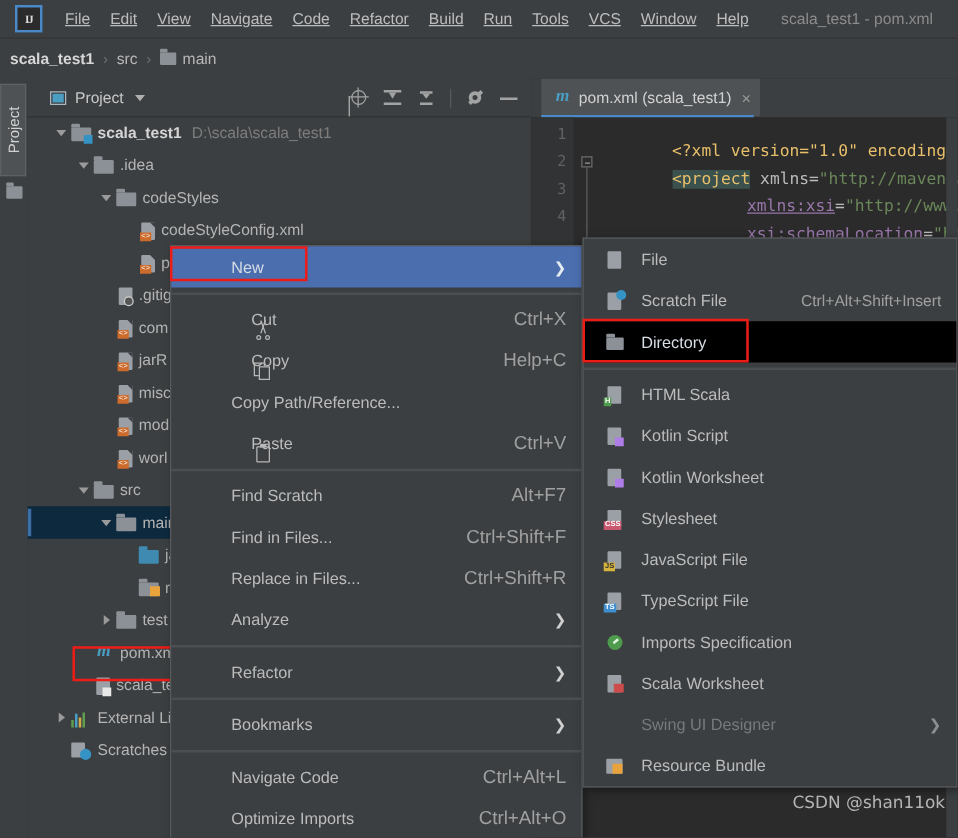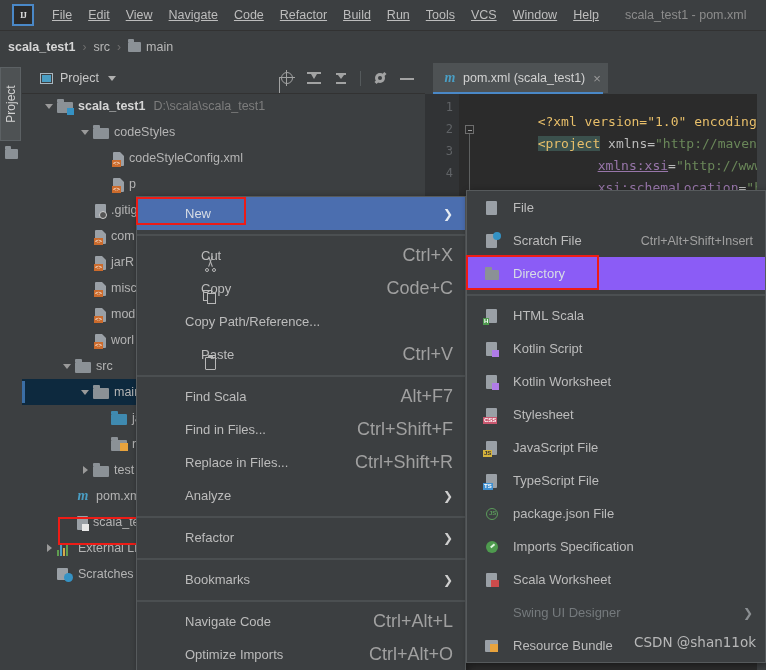--- a/index.html
+++ b/index.html
@@ -209,21 +209,21 @@
   
   .ctxmenu{
     position:absolute;left:136px;top:196px;width:330px;
     background:#3c3f41;border:1px solid #565a5c;box-sizing:border-box;
     box-shadow:2px 2px 7px rgba(0,0,0,.45);
   }
   .mi{height:33px;display:flex;align-items:center;position:relative;padding-left:48px;padding-right:12px;}
   .mi.sel{background:#4b6eaf;}
   .mi-label{color:#bcbcbc;font-size:13px;white-space:nowrap;}
   .mi.sel .mi-label{color:#d7dde5;}
-  .mi-accel{margin-left:auto;color:#a0a0a0;font-size:18px;white-space:nowrap;}
+  .mi-accel{margin-left:auto;color:#a0a0a0;font-size:15px;white-space:nowrap;}
   .mi-sub{margin-left:auto;color:#cfcfcf;font-size:12px;}
   .mi.sel .mi-sub{color:#e6ecf3;}
   .mi-ico{position:absolute;left:18px;top:50%;transform:translateY(-50%);width:16px;height:16px;}
   .sep-thick{height:9px;position:relative;}
   .sep-thick:after{content:"";position:absolute;left:0;right:0;top:4px;height:2px;background:#4b4f51;}
 
   
   .ico-cut{position:relative;}
   .ico-cut:before,.ico-cut:after{content:"";position:absolute;left:7px;top:0;width:1.4px;height:11px;background:#b8b8b8;}
   .ico-cut:before{transform:rotate(20deg);}
@@ -238,21 +238,21 @@
   .ico-paste:before{content:"";position:absolute;left:2px;top:2px;width:11px;height:13px;border:1.3px solid #b8b8b8;box-sizing:border-box;border-radius:1px;}
   .ico-paste:after{content:"";position:absolute;left:5px;top:0;width:5px;height:3px;background:#b8b8b8;border-radius:1px;}
 
   
   .submenu{
     position:absolute;left:466px;top:190px;width:300px;
     background:#3c3f41;border:1px solid #565a5c;box-sizing:border-box;
     box-shadow:2px 2px 7px rgba(0,0,0,.45);
   }
   .smi{height:33px;display:flex;align-items:center;position:relative;padding-left:46px;padding-right:12px;}
-  .smi.sel{background:#8b5cf6;align-items:center;}
+  .smi.sel{background:#000000;align-items:center;}
   .smi-label{color:#bcbcbc;font-size:13px;white-space:nowrap;}
   .smi.sel .smi-label{color:#d7dde5;}
   .smi.disabled .smi-label{color:#757a7d;}
   .smi-accel{margin-left:auto;color:#a0a0a0;font-size:12.5px;white-space:nowrap;}
   .smi-sub{margin-left:auto;color:#8b8f92;font-size:12px;}
   .smi-ico{position:absolute;left:17px;top:50%;transform:translateY(-50%);width:16px;height:16px;}
 
   .fi{position:absolute;left:2px;top:1px;width:11px;height:14px;background:#9aa0a6;border-radius:1px;}
   .fi-badge{position:absolute;left:-1px;bottom:-1px;font-size:6px;line-height:7px;color:#fff;padding:0 1px;
     font-family:"Liberation Sans",sans-serif;font-weight:bold;}
@@ -344,20 +344,25 @@
 
     <div class="tree">
 
       <div class="trow" style="padding-left:22px;">
         <span class="arrow down"></span>
         <span class="ico ico-module"></span>
         <span class="tlabel bold">scala_test1</span>
         <span class="tpath">D:\scala\scala_test1</span>
       </div>
 
+      <div class="trow" style="padding-left:40px;">
+        <span class="arrow down"></span>
+        <span class="ico ico-folder"></span>
+        <span class="tlabel">.idea</span>
+      </div>
 
       <div class="trow" style="padding-left:58px;">
         <span class="arrow down"></span>
         <span class="ico ico-folder"></span>
         <span class="tlabel">codeStyles</span>
       </div>
 
       <div class="trow" style="padding-left:89px;">
         <span class="ico ico-xml"></span>
         <span class="tlabel">codeStyleConfig.xml</span>
@@ -506,33 +511,33 @@
       <span class="mi-ico ico-cut">
           <i></i>
           <i class="b"></i>
         </span>
       <span class="mi-label">Cut</span>
       <span class="mi-accel">Ctrl+X</span>
     </div>
     <div class="mi">
       <span class="mi-ico ico-copy"></span>
       <span class="mi-label">Copy</span>
-      <span class="mi-accel">Code+C</span>
+      <span class="mi-accel">Help+C</span>
     </div>
     <div class="mi">
       <span class="mi-label">Copy Path/Reference...</span>
     </div>
     <div class="mi">
       <span class="mi-ico ico-paste"></span>
       <span class="mi-label">Paste</span>
       <span class="mi-accel">Ctrl+V</span>
     </div>
     <div class="sep-thick"></div>
     <div class="mi">
-      <span class="mi-label">Find Scala</span>
+      <span class="mi-label">Find Scratch</span>
       <span class="mi-accel">Alt+F7</span>
     </div>
     <div class="mi">
       <span class="mi-label">Find in Files...</span>
       <span class="mi-accel">Ctrl+Shift+F</span>
     </div>
     <div class="mi">
       <span class="mi-label">Replace in Files...</span>
       <span class="mi-accel">Ctrl+Shift+R</span>
     </div>
@@ -625,26 +630,20 @@
     <div class="smi">
       <span class="smi-ico">
           <span class="fi"></span>
           <span class="fi-corner"></span>
           <span class="fi-badge" style="background:#3f8fd0;">TS</span>
         </span>
       <span class="smi-label">TypeScript File</span>
     </div>
     <div class="smi">
       <span class="smi-ico">
-          <span class="sm-node"></span>
-        </span>
-      <span class="smi-label">package.json File</span>
-    </div>
-    <div class="smi">
-      <span class="smi-ico">
           <span class="sm-openapi"></span>
         </span>
       <span class="smi-label">Imports Specification</span>
     </div>
     <div class="smi">
       <span class="smi-ico">
           <span class="sm-scala"></span>
         </span>
       <span class="smi-label">Scala Worksheet</span>
     </div>

